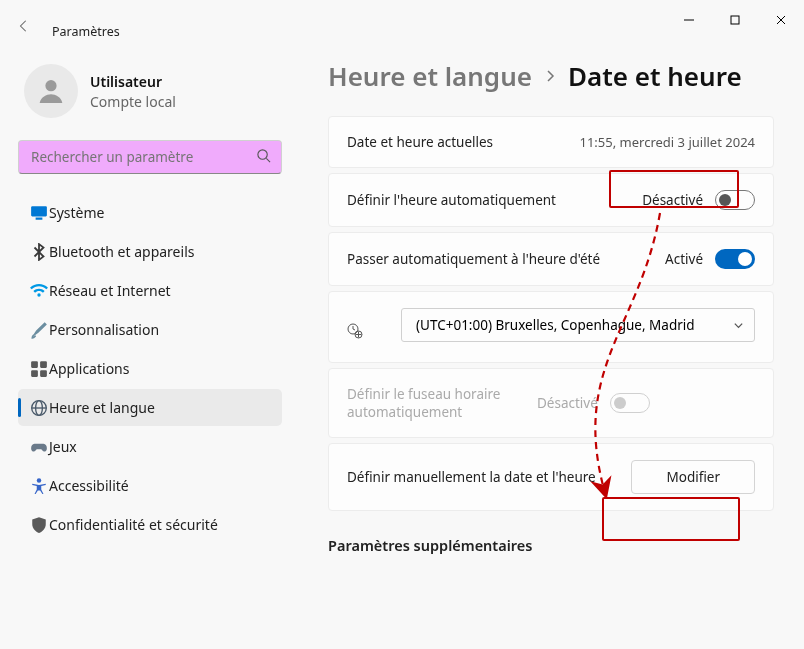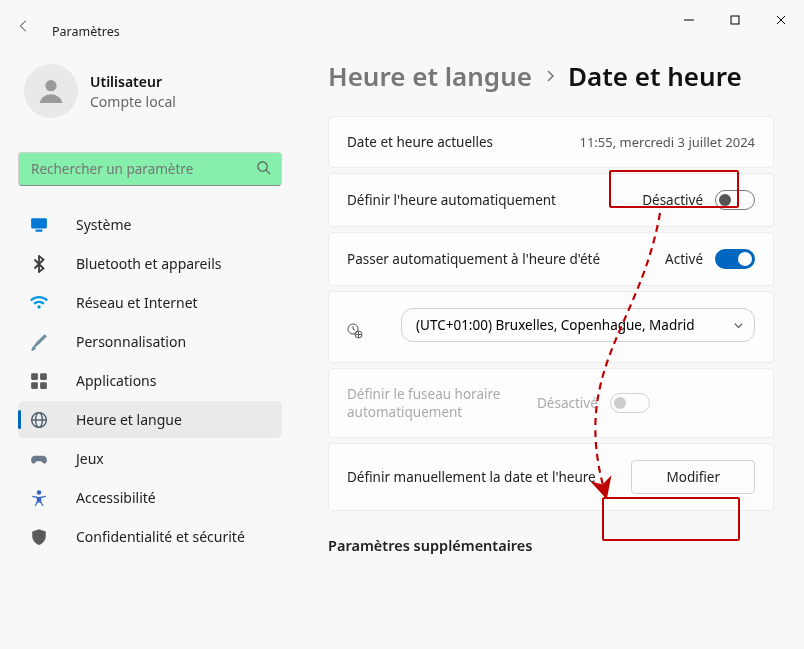--- a/index.html
+++ b/index.html
@@ -15,27 +15,27 @@
 
   .layout { display: flex; height: calc(100% - 40px); }
   .sidebar { width: 300px; padding: 0 18px 18px 18px; }
 
   .account { display: flex; align-items: center; gap: 12px; padding: 24px 6px 22px 6px; }
   .avatar { width: 54px; height: 54px; border-radius: 50%; background: #e9e9e9; display:flex; align-items:center; justify-content:center; color:#9a9a9a; }
   .avatar svg { width: 32px; height: 32px; }
   .user-name { font-size: 14px; font-weight: 600; color: #111; }
   .user-sub { font-size: 14px; color: #666; margin-top: 1px; }
 
-  .search { display:flex; align-items:center; height: 34px; border: 1px solid #d0d0d0; border-bottom: 1.5px solid #888; border-radius: 4px; padding: 0 10px 0 12px; background:#86efac; margin-bottom: 20px; margin-top: 12px; }
+  .search { display:flex; align-items:center; height: 34px; border: 1px solid #d0d0d0; border-bottom: 1.5px solid #888; border-radius: 4px; padding: 0 10px 0 12px; background:#f0abfc; margin-bottom: 20px; }
   .search input { border:0; outline:0; flex:1; font-size: 13.5px; color:#333; background:transparent; }
   .search .srch-icon { color:#555; }
   .search .srch-icon svg { width:15px; height:15px; }
 
   .nav { display:flex; flex-direction:column; gap: 2px; }
-  .nav-item { height: 37px; display:flex; align-items:center; gap:28px; padding: 0 10px 0 12px; border-radius: 5px; font-size: 14px; color:#222; position:relative; }
+  .nav-item { height: 37px; display:flex; align-items:center; gap:1px; padding: 0 10px 0 12px; border-radius: 5px; font-size: 14px; color:#222; position:relative; }
   .nav-item .navicon { width: 18px; display:flex; align-items:center; justify-content:center; }
   .nav-item.selected { background:#eaeaea; }
   .nav-item.selected::before { content:""; position:absolute; left:0; top:9px; bottom:9px; width:3px; background:#0067c0; border-radius:2px; }
 
   .main { flex:1; padding: 18px 30px 0 28px; overflow:hidden; position:relative; }
   .breadcrumb { display:flex; align-items:center; gap: 12px; margin-bottom: 22px; }
   .bc-parent { font-size: 26px; font-weight: 600; color:#777; }
   .bc-chevron { color:#777; }
   .bc-chevron svg { width:12px; height:12px; }
   .bc-current { font-size: 26px; font-weight: 600; color:#111; }
@@ -54,21 +54,21 @@
   .toggle.on::after { content:""; position:absolute; width:14px; height:14px; border-radius:50%; background:#fff; right:3px; top:3px; }
   .toggle.disabled { border: 1px solid #d0d0d0; }
   .toggle.disabled::after { content:""; position:absolute; width:12px; height:12px; border-radius:50%; background:#ccc; left:3px; top:3px; }
 
   .tz-card { background:#fdfdfd; border:1px solid #ececec; border-radius:4px; padding: 14px 18px 18px 18px; margin-bottom:5px; }
   .tz-top { display:flex; align-items:center; gap:14px; }
   .tz-icon { color:#555; padding-top: 16px; }
   .tz-icon svg { width:16px; height:16px; }
   .tz-body { flex:1; }
   .tz-label { font-size:13.5px; color:#222; margin-left: 24px; margin-bottom: 10px; }
-  .tz-select { margin-left: 24px; height: 34px; border:1px solid #d0d0d0; border-radius:12px; display:flex; align-items:center; padding: 0 10px 0 14px; font-size:13.5px; background:#fdfdfd; }
+  .tz-select { margin-left: 24px; height: 34px; border:1px solid #d0d0d0; border-radius:3px; display:flex; align-items:center; padding: 0 10px 0 14px; font-size:13.5px; background:#fdfdfd; }
   .tz-select span { flex:1; }
   .tz-select svg { width:11px; height:11px; color:#555; }
 
   .btn { height: 34px; padding: 0 34px; border:1px solid #d4d4d4; border-radius:4px; background:#fdfdfd; font-size:13.5px; display:flex; align-items:center; justify-content:center; }
 
   .highlight { position:absolute; border: 2.5px solid #c00000; border-radius:2px; pointer-events:none; }
 
   .section-heading { font-size: 14.5px; font-weight:600; color:#222; margin-top: 24px; }
 
   

